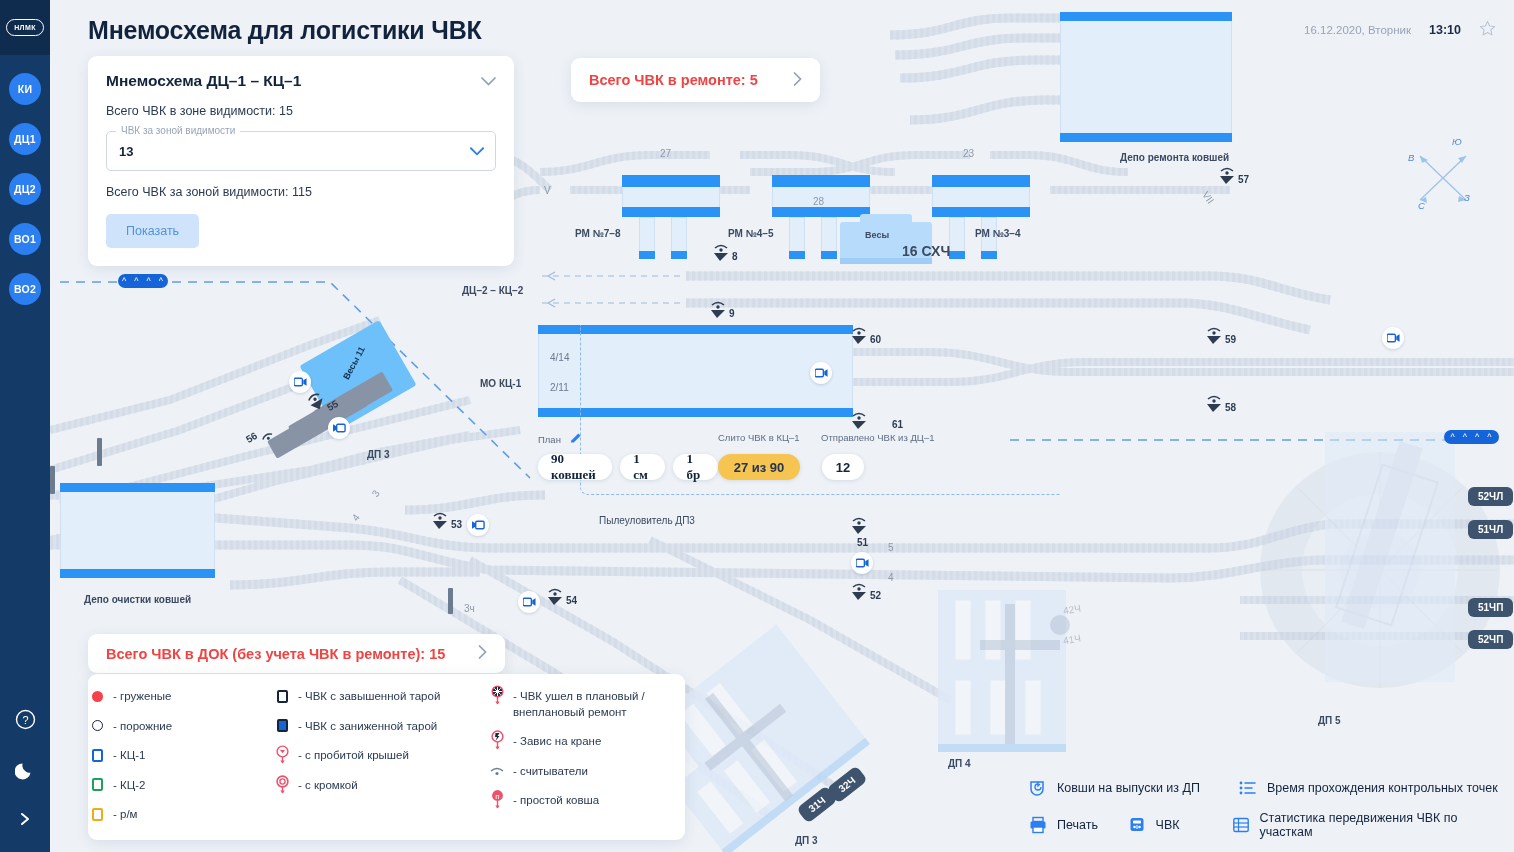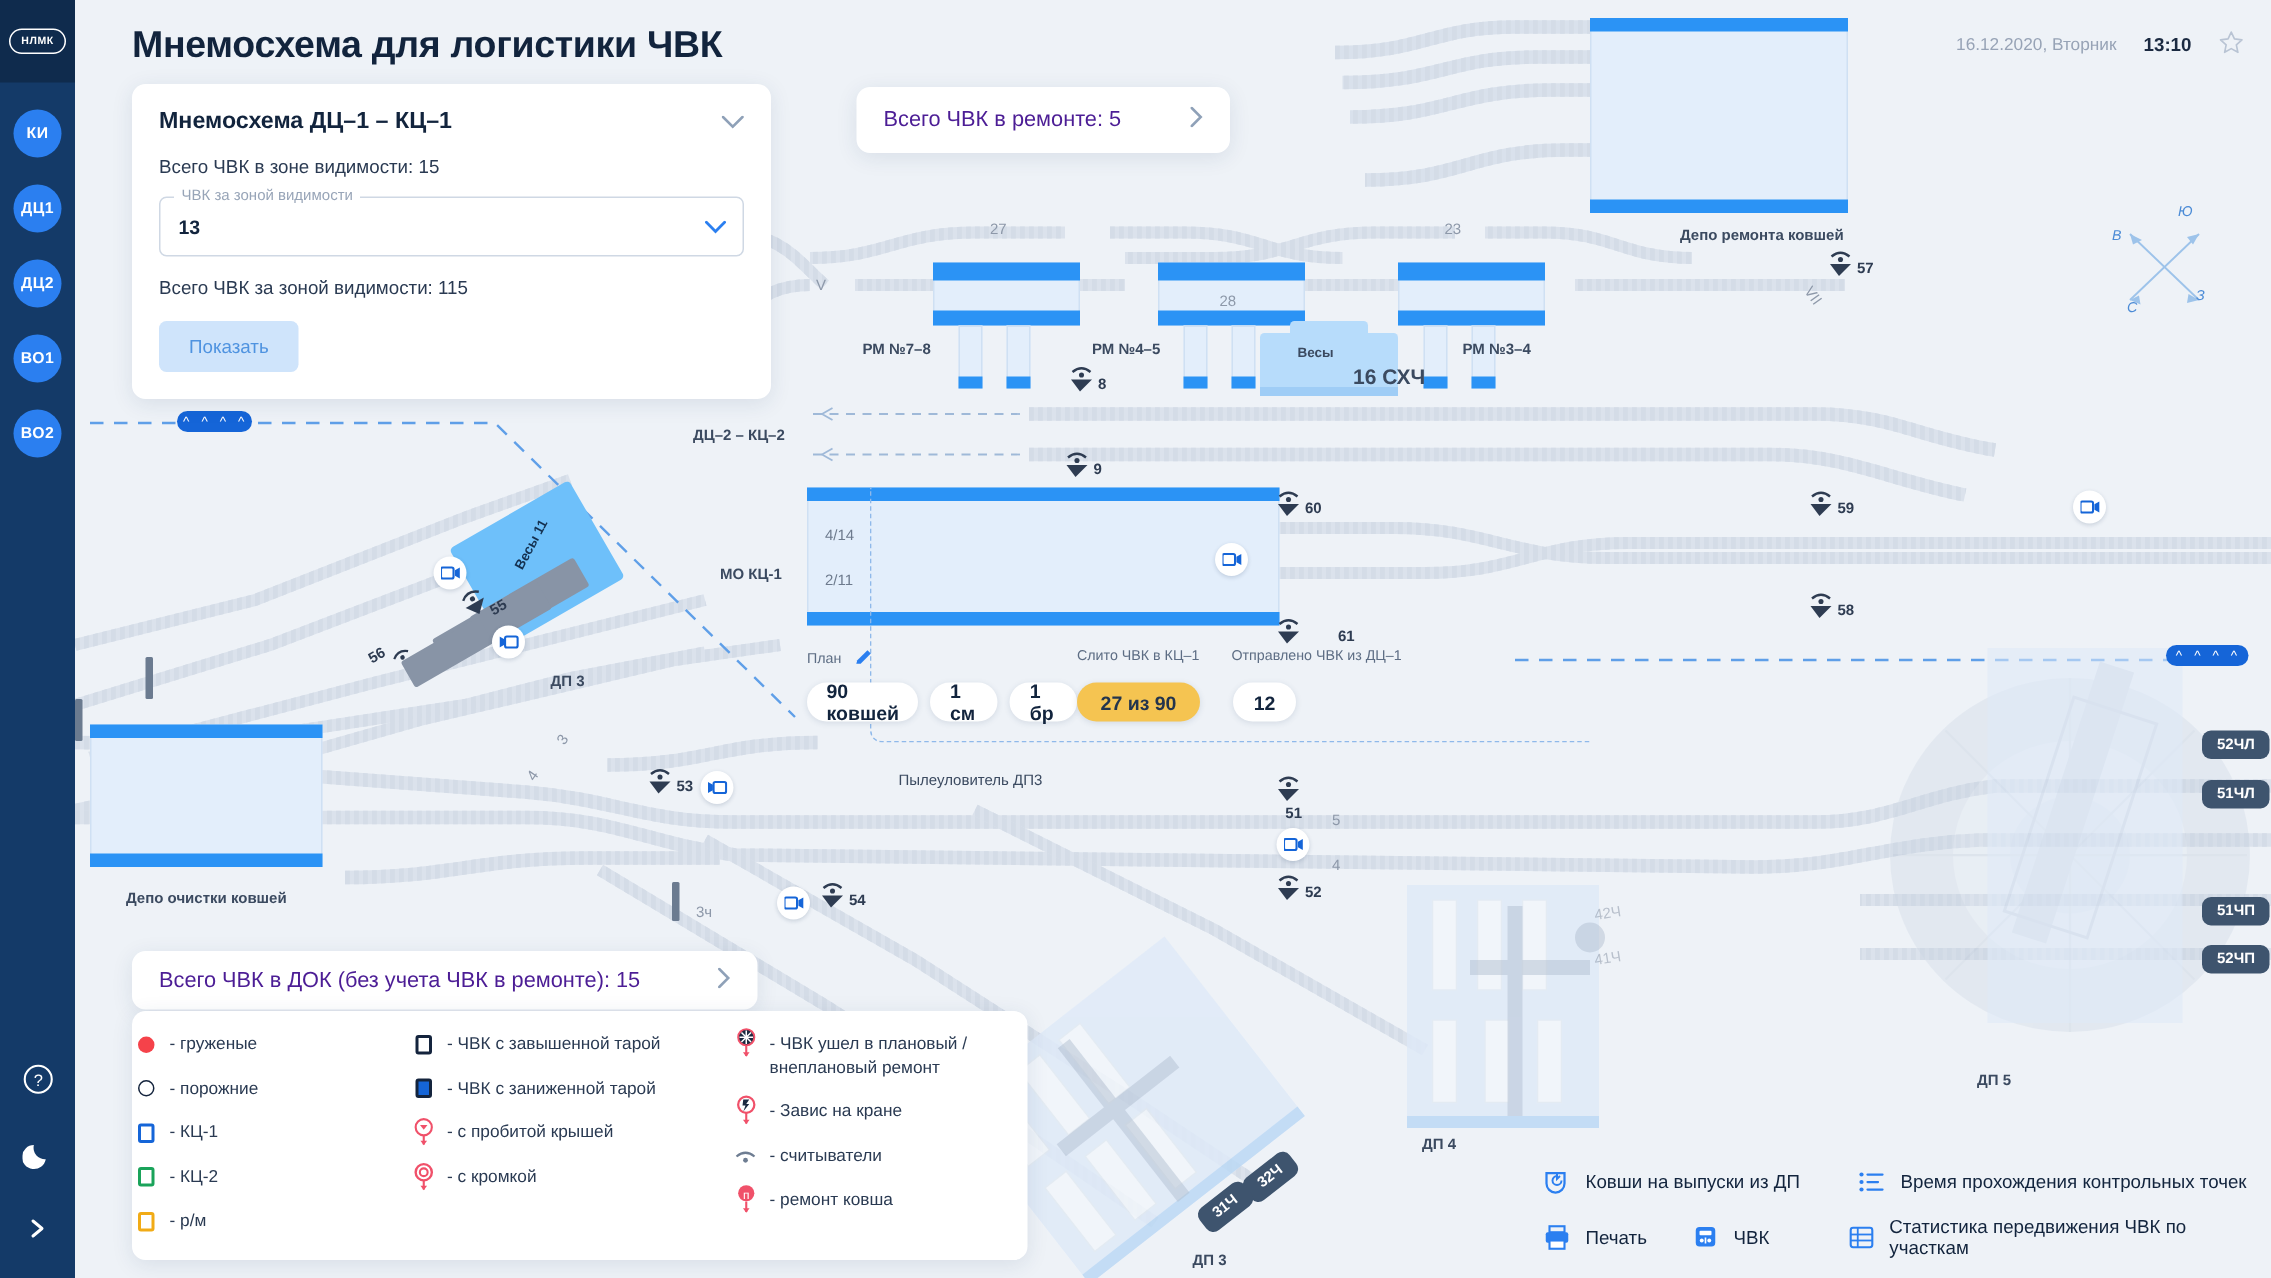--- a/index.html
+++ b/index.html
@@ -119,21 +119,21 @@
     border: none; border-radius: 5px; padding: 10px 20px;
     font-size: 12.5px; font-family: inherit; cursor: pointer;
   }
 
   .pill-card {
     position: absolute; background: #fff; border-radius: 9px;
     box-shadow: 0 3px 14px rgba(30,60,100,.10);
     display: flex; align-items: center; justify-content: space-between;
     padding: 0 18px; cursor: pointer;
   }
-  .pill-card .lbl { font-size: 14.5px; font-weight: normal; color: #4c1d95; }
+  .pill-card .lbl { font-size: 14.5px; font-weight: bold; color: #ef4444; }
   .pill-card .arr { color: #8fa1b8; font-size: 15px; }
   #repair-card { left: 571px; top: 58px; width: 249px; height: 44px; }
   #dok-card    { left: 88px;  top: 634px; width: 417px; height: 39px; }
 
   
   #plan-zone {
     position: absolute; left: 530px; top: 325px; width: 480px; height: 170px;
     border: 1.5px dashed #8fb9ea; border-top: none; border-right: none;
     border-radius: 0 0 0 8px; pointer-events: none;
   }
@@ -735,21 +735,21 @@
       <span class="pencil">
         <svg width="12" height="12" viewBox="0 0 14 14">
             <path d="M1 12.2 L1.8 9.6 L9.7 1.7 L12.3 4.3 L4.4 12.2 Z" fill="#2b7ff0"></path>
           </svg>
       </span>
     </div>
     <span class="plan-caption" style="width:103px;">Слито ЧВК в КЦ–1</span>
     <span class="plan-caption">Отправлено ЧВК из ДЦ–1</span>
   </div>
   <div style="display:flex; align-items:center; margin-top:8px;">
-    <div style="width:180px; display:flex; gap:8px;">
+    <div style="width:180px; display:flex; gap:8px;font-family:Liberation Serif, serif;">
       <span class="chip">90 ковшей</span>
       <span class="chip">1 см</span>
       <span class="chip">1 бр</span>
     </div>
     <span class="chip warn" style="width:82px;">27 из 90</span>
     <span class="chip" style="margin-left:22px; min-width:42px;">12</span>
   </div>
 </div>
 
 <div id="legend">
@@ -862,21 +862,21 @@
     </div>
     <div class="legend-item">
       <span class="lg-ico">
         <svg width="13" height="22" viewBox="0 0 13 22">
           <circle cx="6.5" cy="6.5" r="5.4" fill="#f0516a"></circle>
           <text x="6.5" y="10" text-anchor="middle" font-size="8" fill="#fff" font-family="Liberation Sans">п</text>
           <line x1="6.5" y1="12" x2="6.5" y2="19" stroke="#f0516a" stroke-width="1.4"></line>
           <path d="M4.3 16.5 L6.5 19.5 L8.7 16.5" fill="#f0516a"></path>
         </svg>
       </span>
-      <span class="txt">- ремонт ковша</span>
+      <span class="txt">- простой ковша</span>
     </div>
   </div>
 </div>
 
 <div id="toolbar">
   <div class="tb-row">
     <div class="tb-item" style="width:210px;">
       <span class="tb-ico">
         <svg width="18" height="18" viewBox="0 0 18 18">
           <path d="M2 3 h12 v7 a6 6 0 0 1 -12 0 z" fill="none" stroke="#2b7ff0" stroke-width="1.5"></path>

